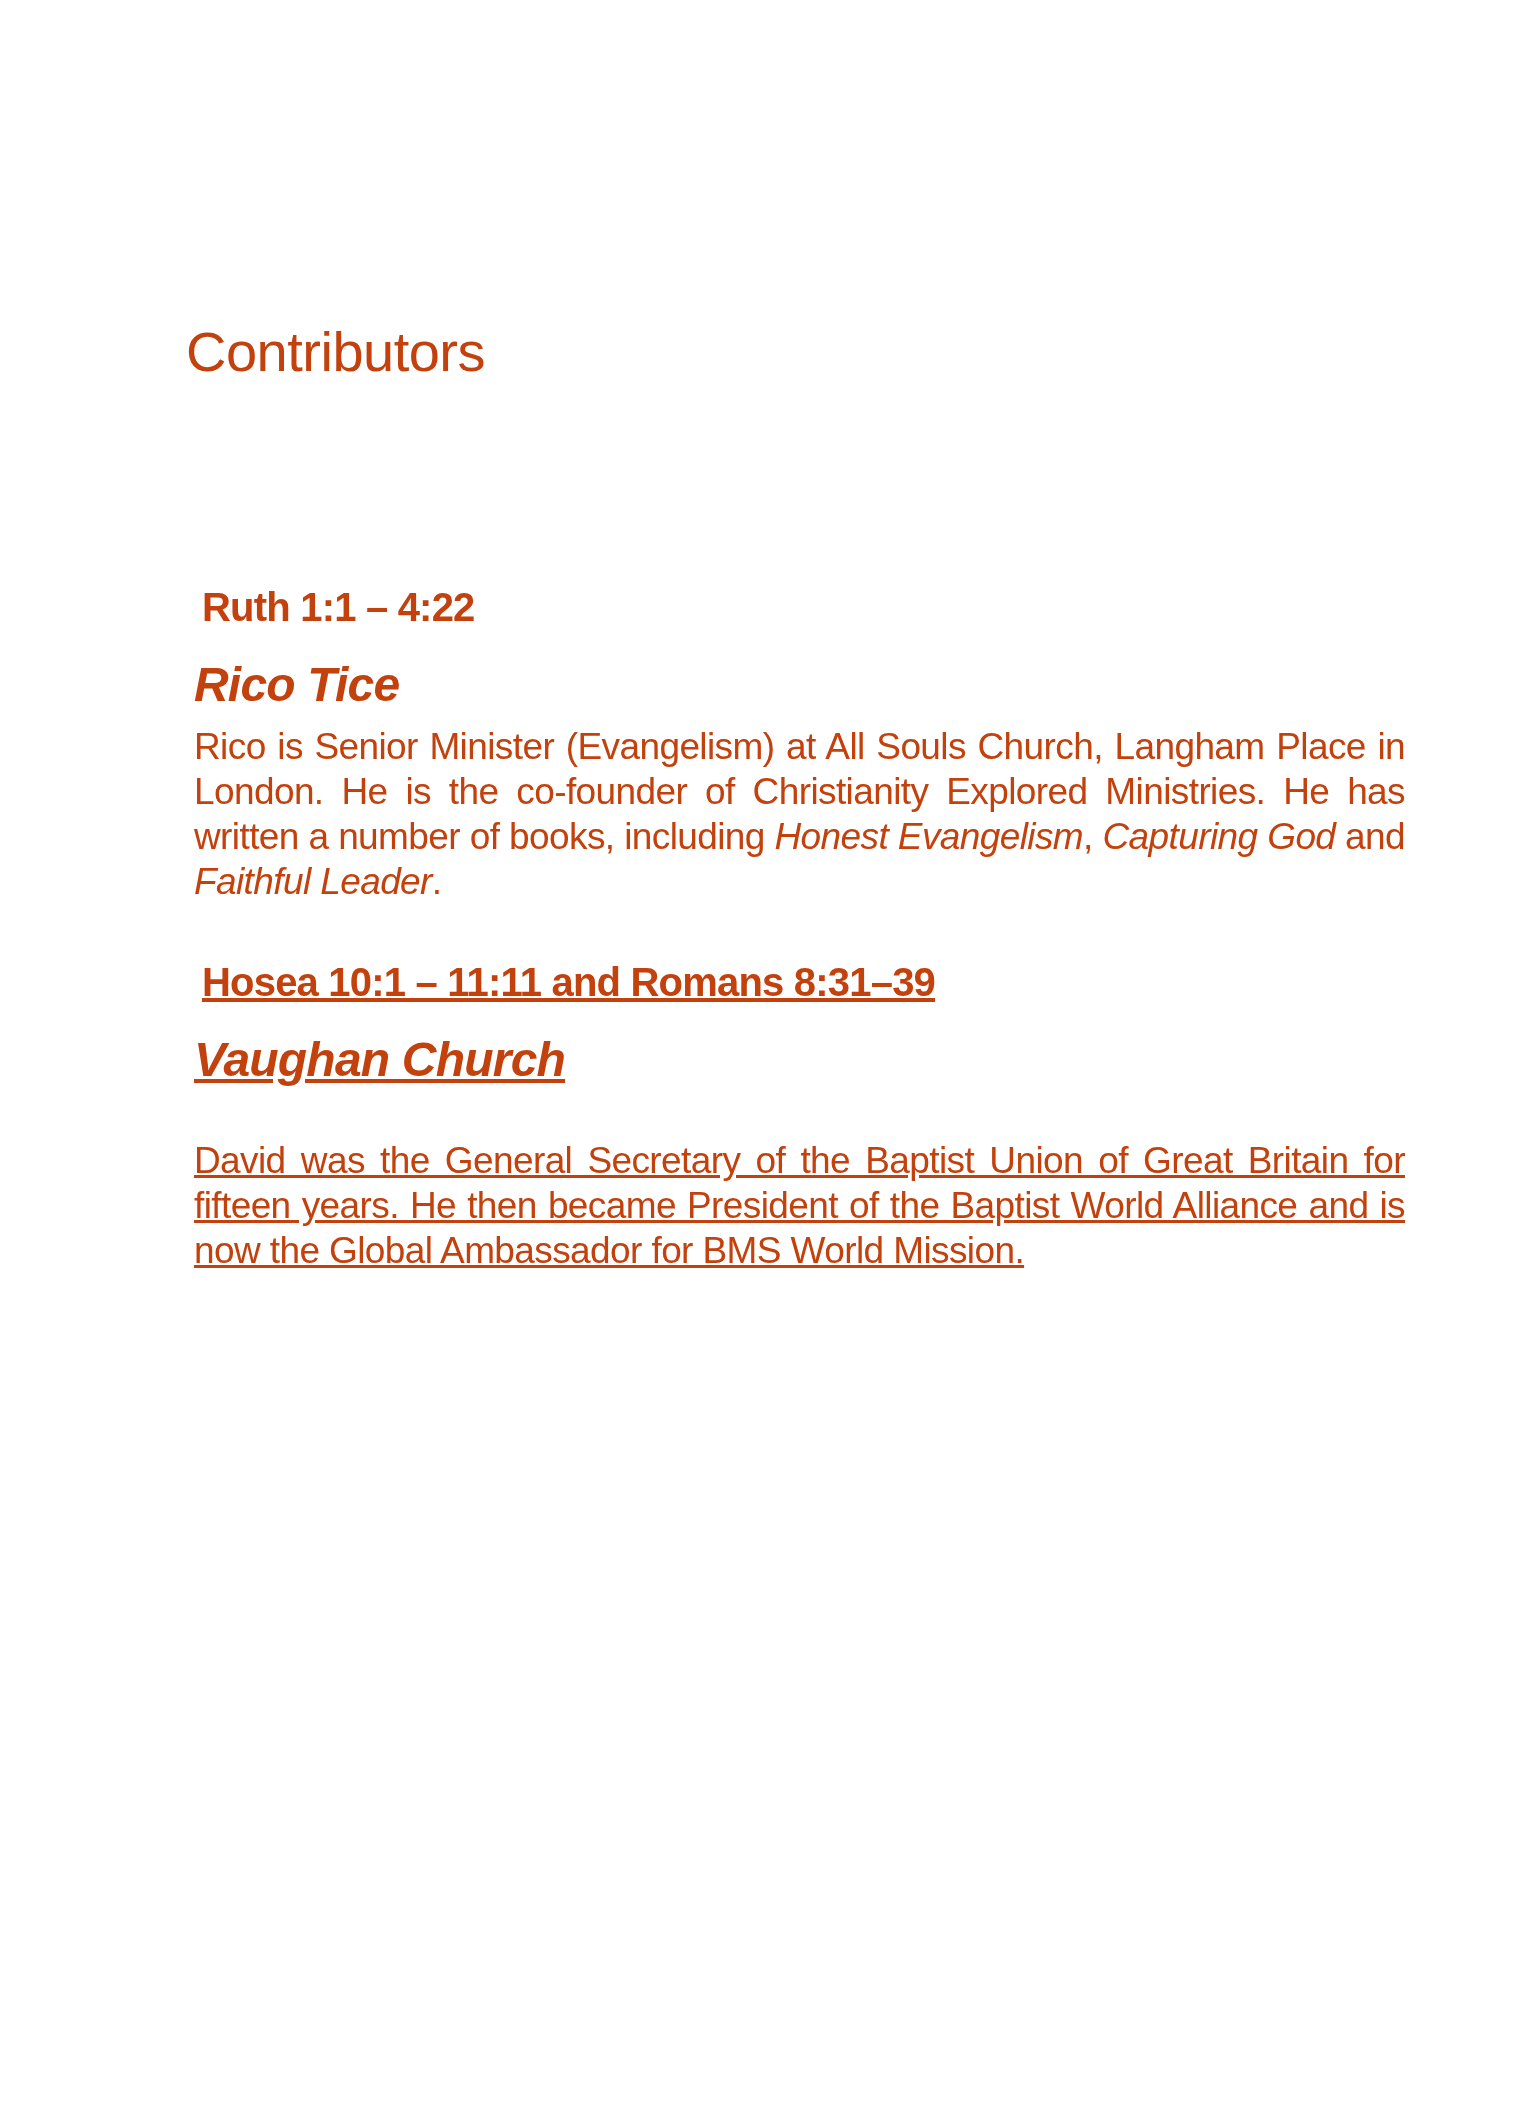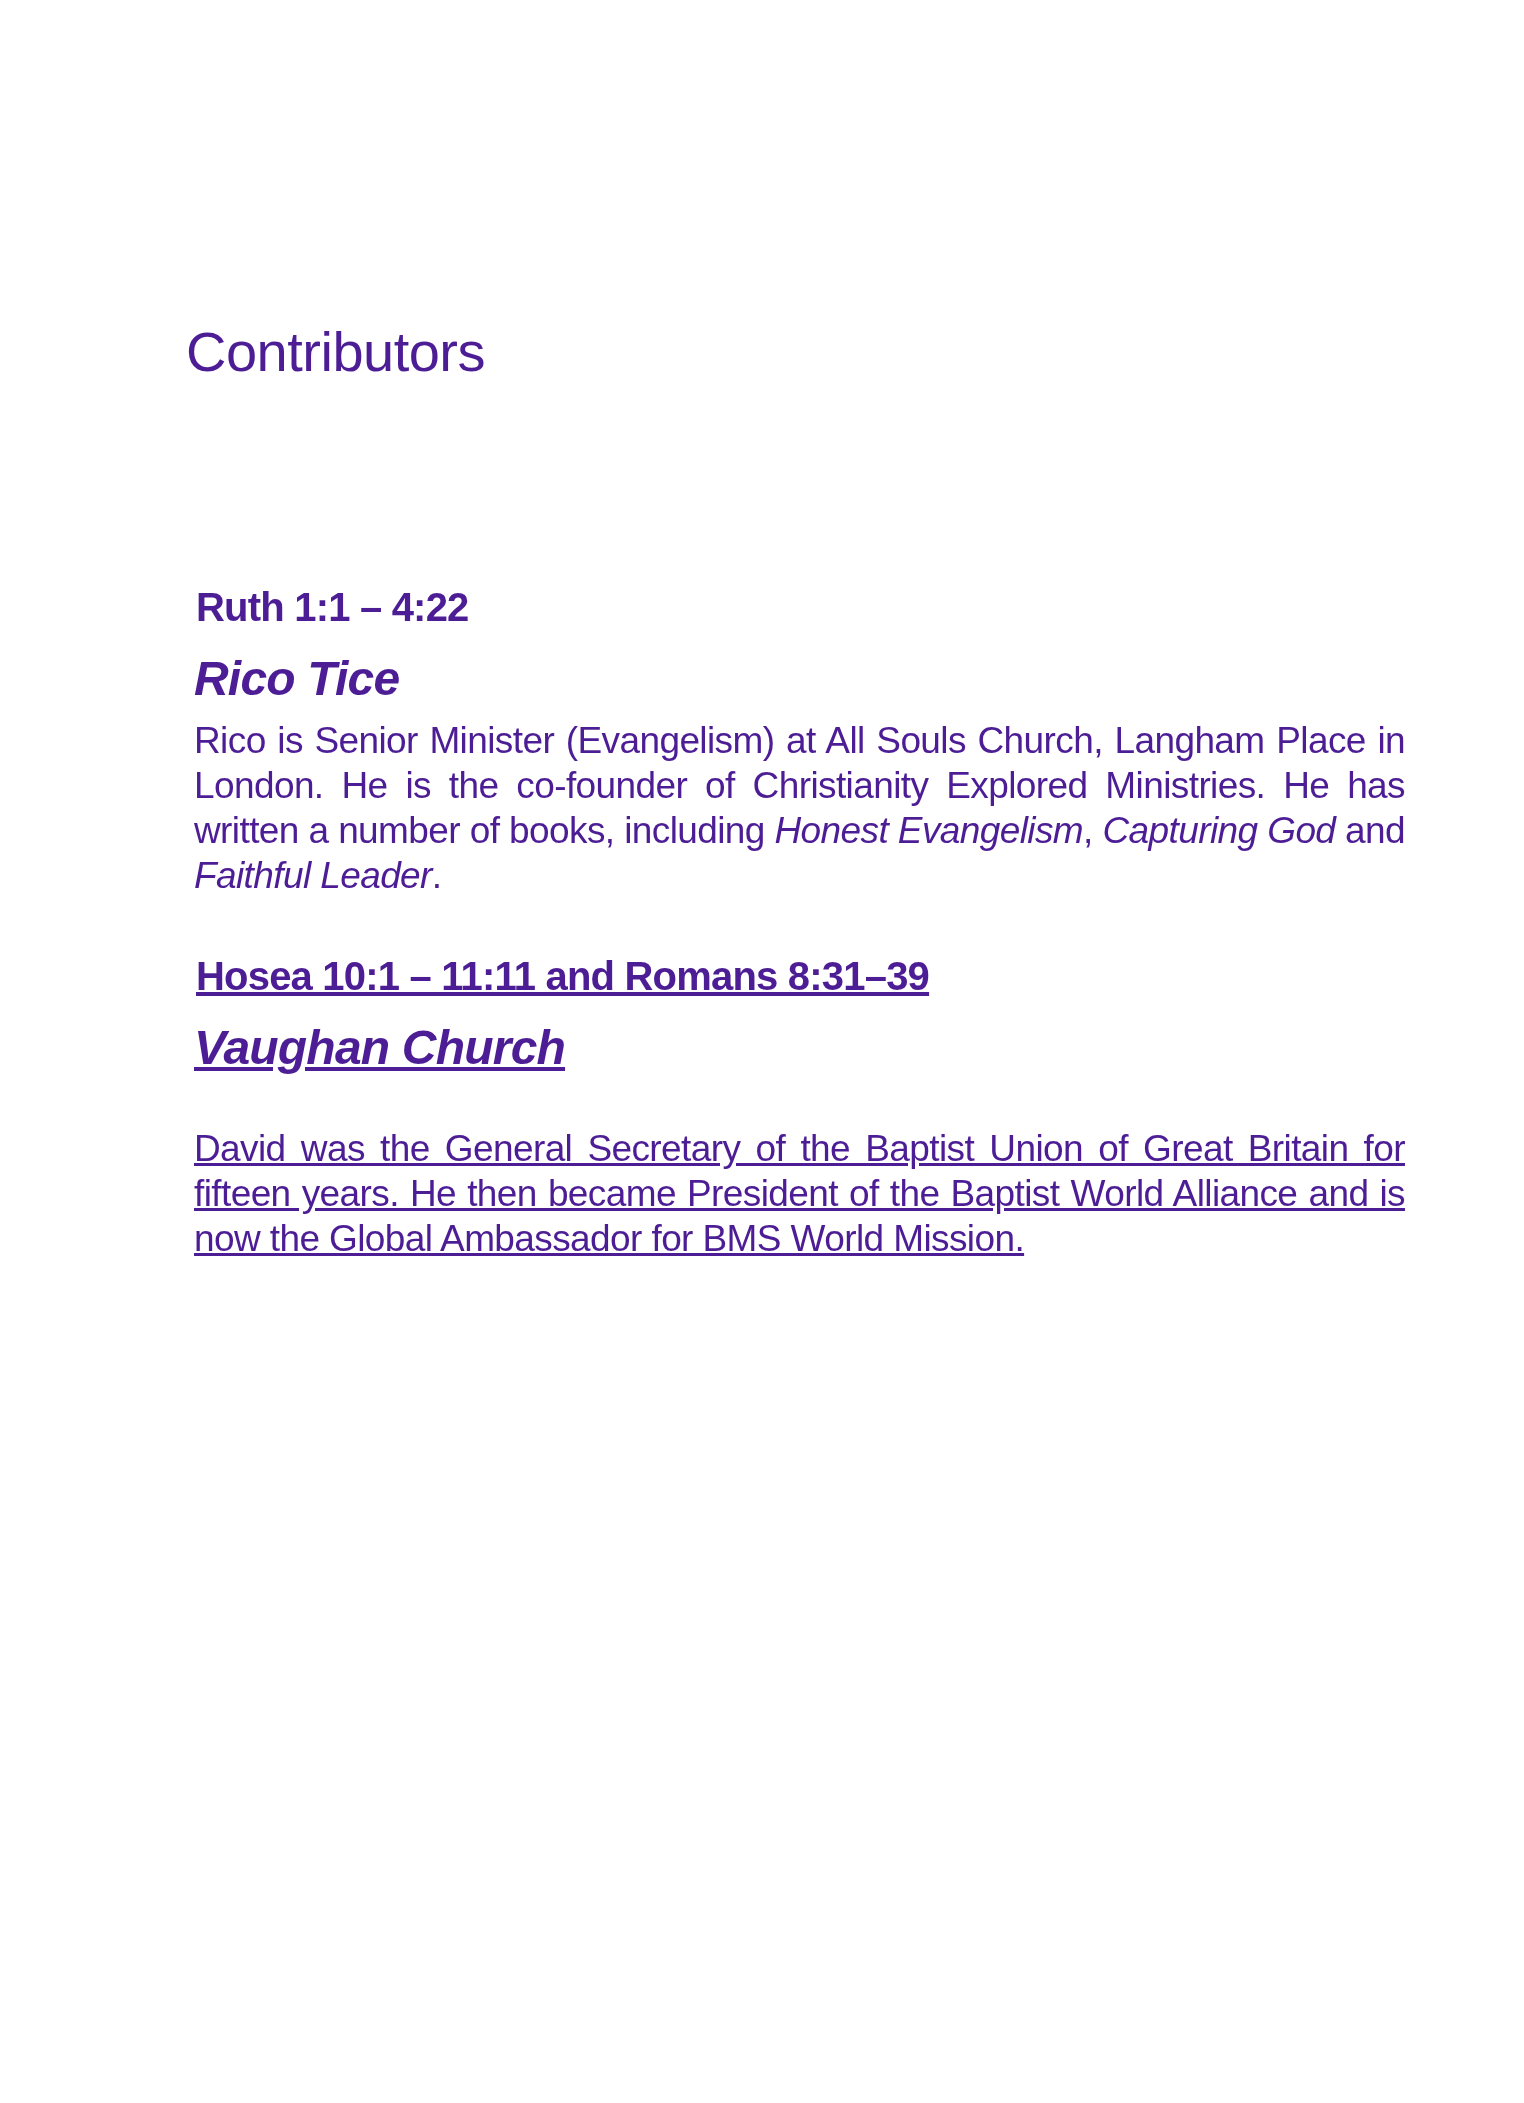--- a/index.html
+++ b/index.html
@@ -7,39 +7,39 @@
     margin: 0;
     padding: 0;
     background: #ffffff;
   }
   .page {
     position: relative;
     width: 1524px;
     height: 1602px;
     margin: 0 auto;
     background: #ffffff;
-    color: #4c1d95;
+    color: #c2410c;
     font-family: "Liberation Sans", sans-serif;
     padding: 321px 111px 0 186px;
     overflow: hidden;
   }
   .page-title {
     margin: 0;
     font-size: 56px;
     font-weight: 400;
     line-height: 62px;
     letter-spacing: -0.5px;
   }
   .contributor-list {
     margin-top: 193px;
   }
   .contrib { margin: 0; }
   .contrib + .contrib { margin-top: 47px; text-decoration: underline; }
   .passage {
-    margin: 10px;
+    margin: 16px;
     font-size: 40px;
     line-height: 62px;
     font-weight: 700;
     letter-spacing: -0.8px;
   }
   .author {
     margin: 8px;
     font-size: 48px;
     line-height: 62px;
     font-weight: 700;

